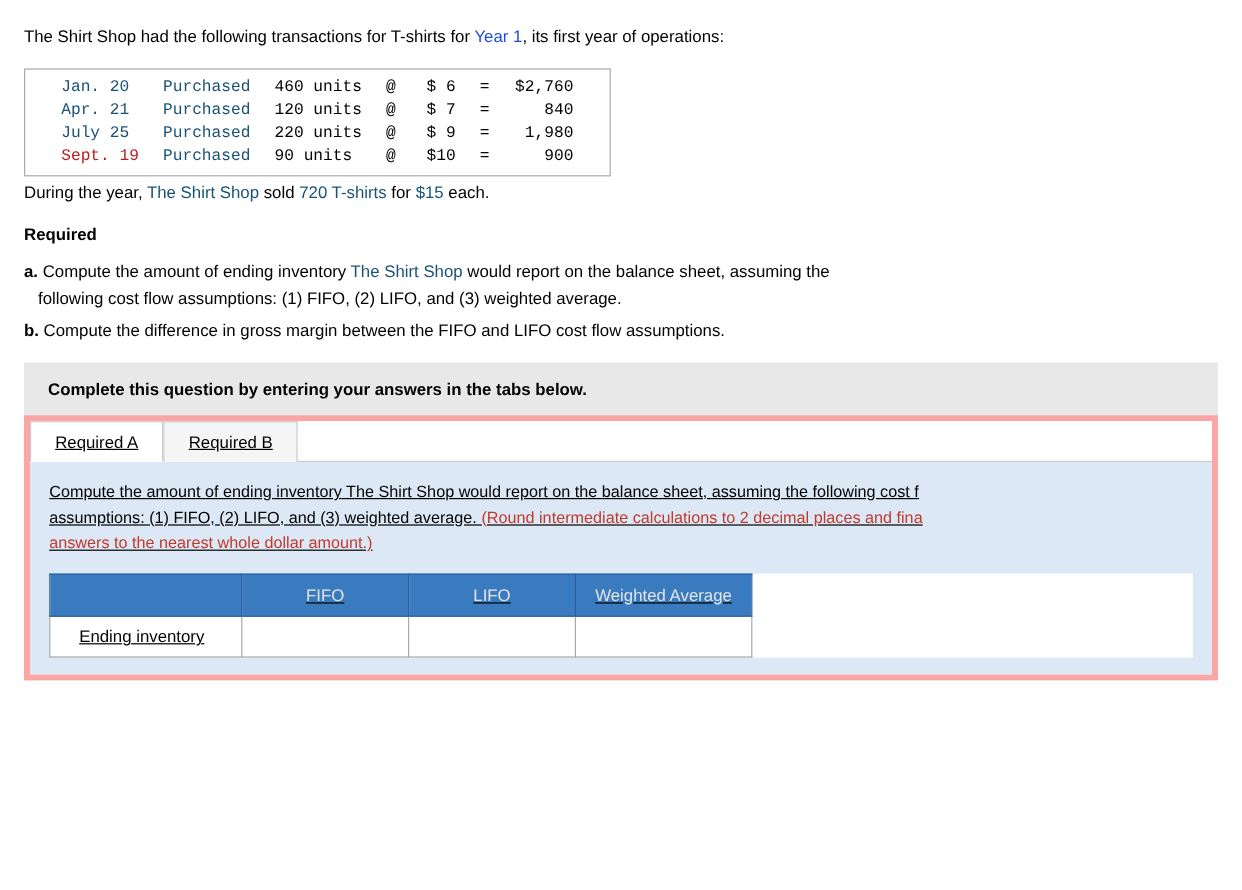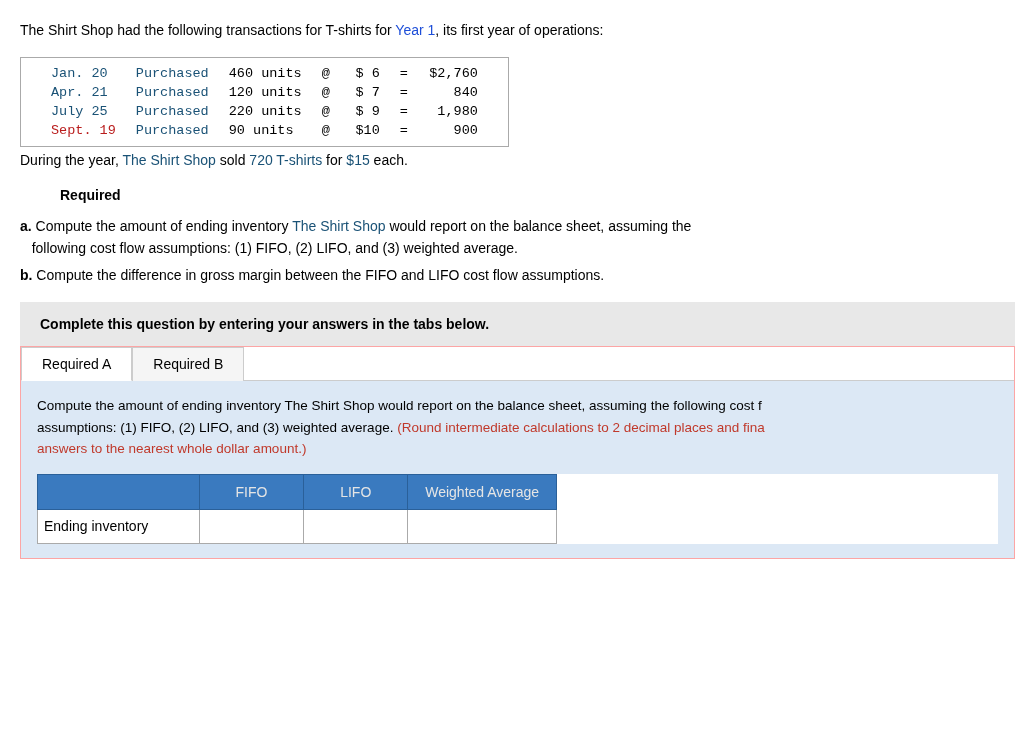--- a/index.html
+++ b/index.html
@@ -79,21 +79,20 @@
     .sold-text {
       margin-bottom: 16px;
       font-size: 14px;
       line-height: 1.5;
     }
 
     .required-label {
       font-weight: bold;
       font-size: 14px;
       margin-bottom: 12px;
-      margin-left: 40px;
     }
 
     .questions-section {
       margin-bottom: 16px;
       font-size: 14px;
       line-height: 1.6;
     }
 
     .questions-section .q-item {
       margin-bottom: 4px;
@@ -101,22 +100,23 @@
 
     .instruction-box {
       background: #e8e8e8;
       padding: 14px 20px;
       margin-bottom: 0;
       font-size: 14px;
       font-weight: bold;
     }
 
     .tabs-section {
-      border: 1px solid #fca5a5;
+      border: 5px solid #fca5a5;
       margin-top: 0;
+      text-decoration: underline;
     }
 
     .tab-bar {
       display: flex;
       border-bottom: 1px solid #ccc;
       background: #fff;
     }
 
     .tab {
       padding: 8px 20px;
@@ -169,21 +169,21 @@
       border: 1px solid #2a6099;
       font-weight: normal;
     }
 
     .answer-table th.weighted-avg {
       background: #3a7abf;
     }
 
     .answer-table td {
       border: 1px solid #aaa;
-      padding: 5px 6px;
+      padding: 5px 24px;
     }
 
     .answer-table td.label-cell {
       min-width: 160px;
       font-size: 14px;
     }
 
     .answer-table td.input-cell {
       min-width: 100px;
       background: #fff;

